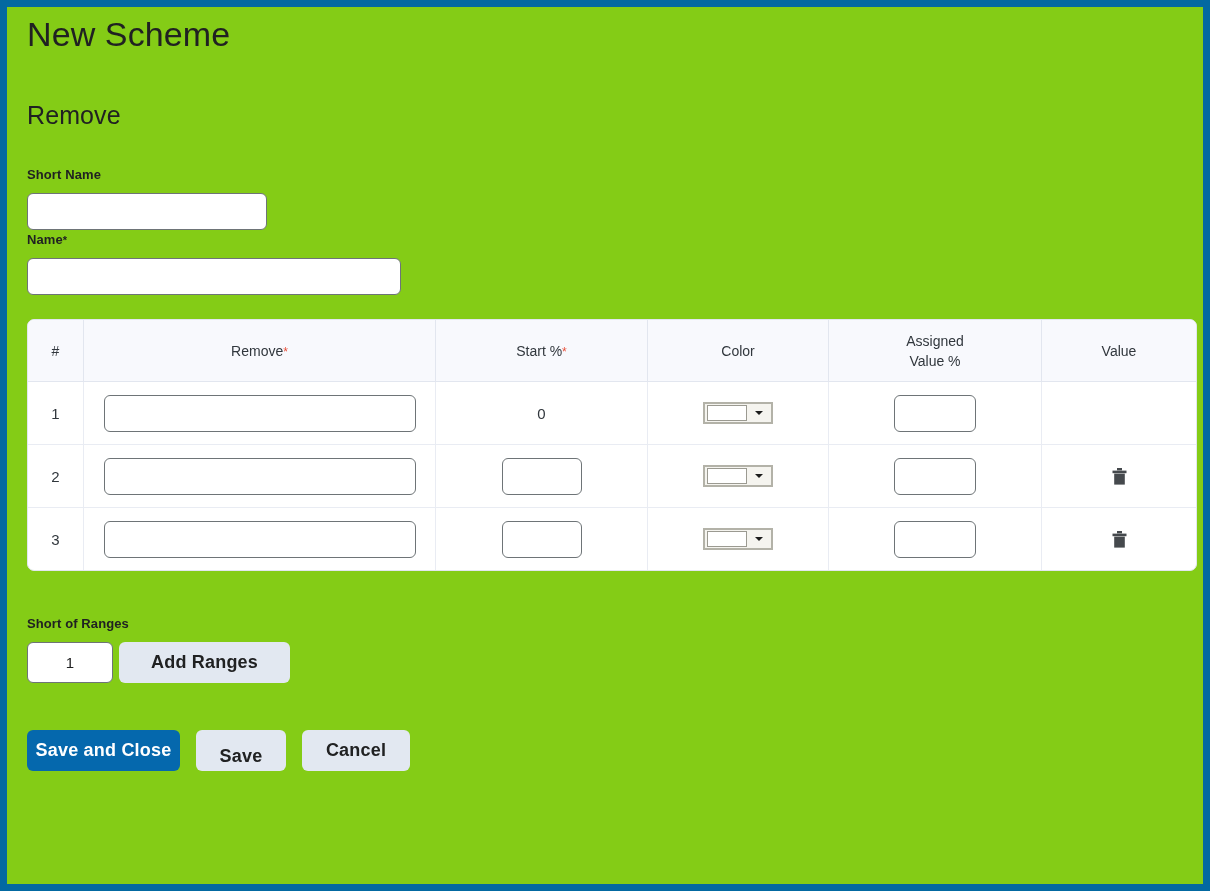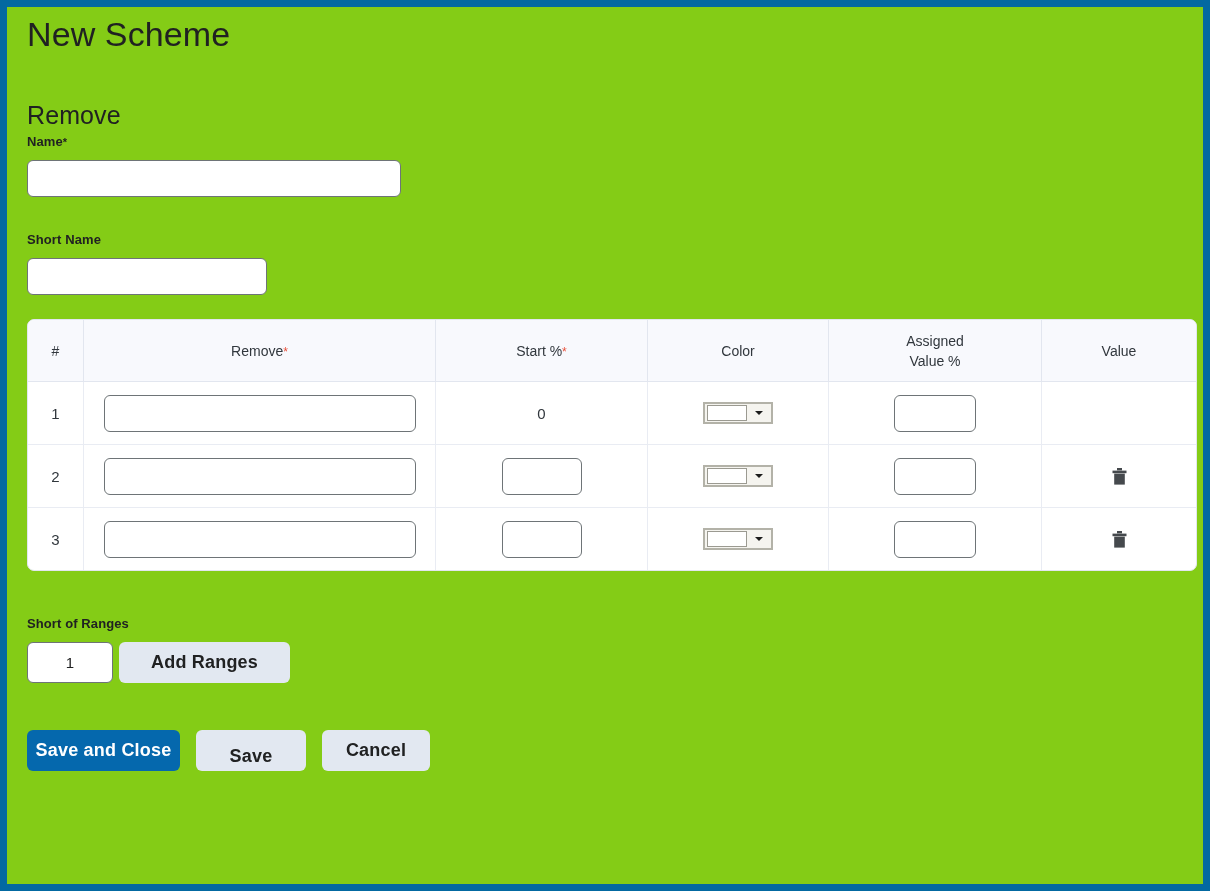--- a/index.html
+++ b/index.html
@@ -223,44 +223,44 @@
   #add-ranges-button { padding: 0 32px; }
 
   
   #footer-actions {
     display: flex;
     align-items: center;
     gap: 16px;
     padding-top: 47px;
   }
   #save-close-button { width: 153px; padding: 0; }
-  #save-button       { width: 110px;  padding: 16px; }
+  #save-button       { width: 90px;  padding: 16px; }
   #cancel-button     { width: 108px; padding: 8px; }
 </style>
 </head>
 <body>
 
 <div id="viewport">
   <div class="page">
 
     <h1 class="page-title" id="page-title">New Scheme</h1>
 
     <h2 class="section-title" id="general-heading">Remove</h2>
 
+    <div id="short-name-block">
+      <label class="field-label">Short Name</label>
+      <div>
+        <input class="txt" id="short-name-input" type="text" value="" style="">
+      </div>
+    </div>
+
     <div id="name-block">
       <label class="field-label"><span>Name</span><span class="req-dark">*</span></label>
       <div>
         <input class="txt" id="name-input" type="text" value="" style="">
-      </div>
-    </div>
-
-    <div id="short-name-block">
-      <label class="field-label">Short Name</label>
-      <div>
-        <input class="txt" id="short-name-input" type="text" value="" style="">
       </div>
     </div>
 
 
     <div class="table-wrap">
       <table class="ranges">
         <colgroup>
           <col class="col-num">
             <col class="col-symbol">
             <col class="col-start">

